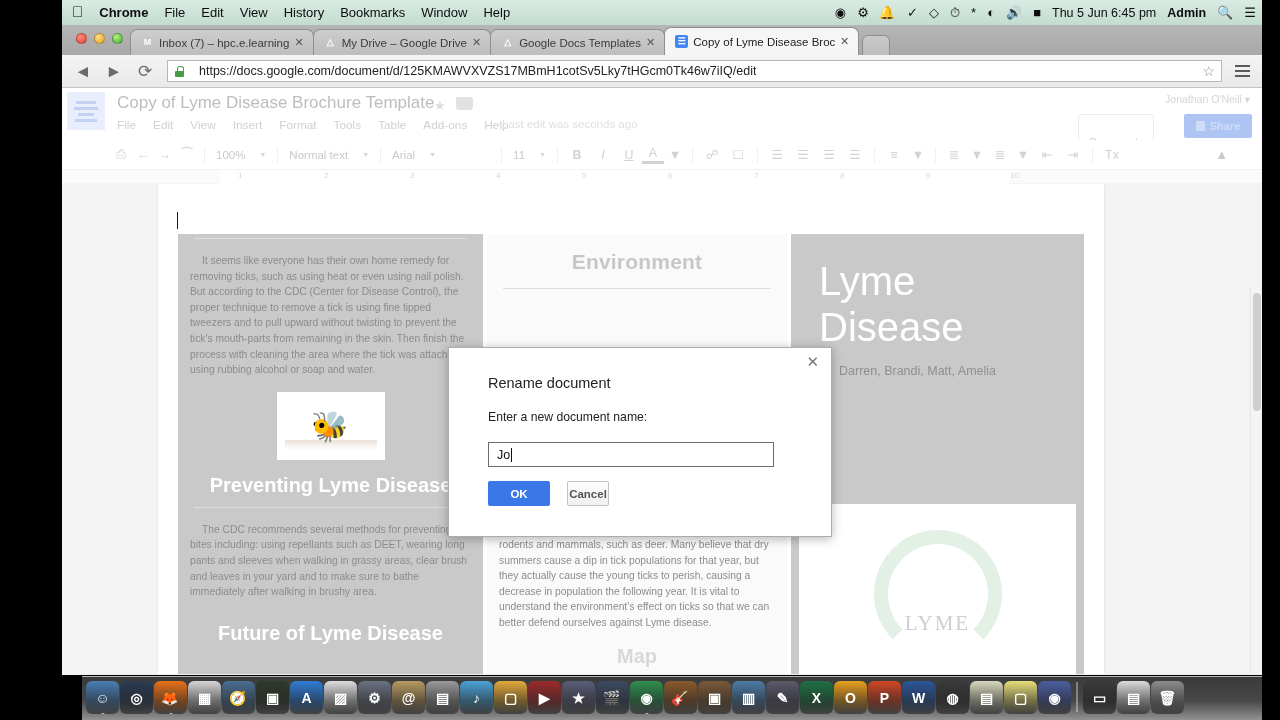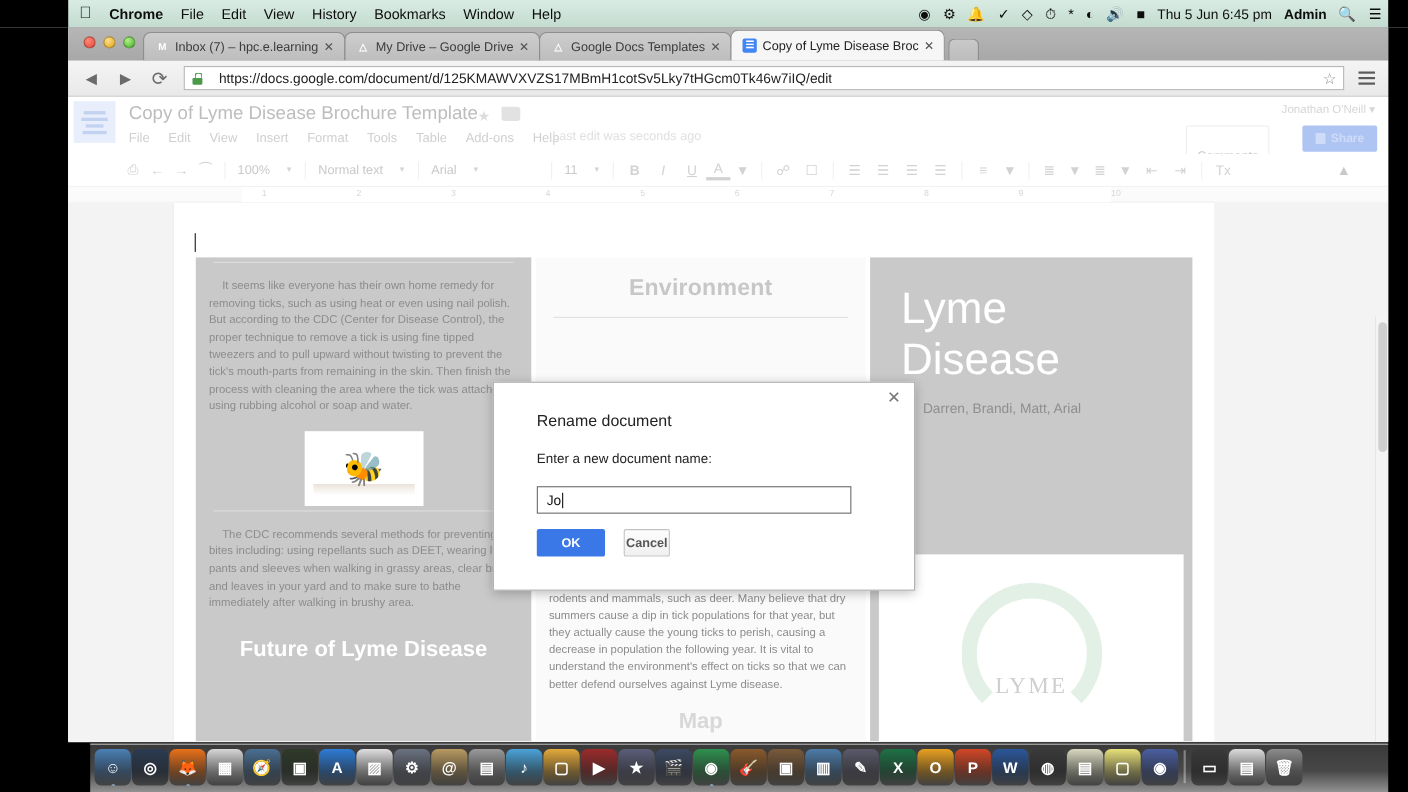--- a/index.html
+++ b/index.html
@@ -366,36 +366,37 @@
           <div class="caret-doc"></div>
           <div class="brochure">
 
             <div class="col c1">
               <div class="rule-line"></div>
               <div class="body-text">It seems like everyone has their own home remedy for removing ticks, such as using heat or even using nail polish. But according to the CDC (Center for Disease Control), the proper technique to remove a tick is using fine tipped tweezers and to pull upward without twisting to prevent the tick's mouth-parts from remaining in the skin. Then finish the process with cleaning the area where the tick was attached using rubbing alcohol or soap and water.</div>
               <div class="tick-img">
                 <span class="shade"></span>
                 <span class="tick">🐝</span>
               </div>
+              <div class="col-head2">Preventing Lyme Disease</div>
               <div class="rule-line"></div>
               <div class="body-text">The CDC recommends several methods for preventing tick bites including: using repellants such as DEET, wearing long pants and sleeves when walking in grassy areas, clear brush and leaves in your yard and to make sure to bathe immediately after walking in brushy area.</div>
               <div class="col-head2" style="padding-top:22px">Future of Lyme Disease</div>
             </div>
 
             <div class="col c2">
               <div class="col-head gray">Environment</div>
               <div class="rule-line"></div>
               <div class="body-text noindent" style="padding-top:170px">populations. This explains why tick populations tend to be down a year and a half after a severe winter. Cold winters knock mouse populations; this in turn reduces the probability of a tick larvae finding a host in the spring and maturing the following year. The same effect can be observed with other rodents and mammals, such as deer. Many believe that dry summers cause a dip in tick populations for that year, but they actually cause the young ticks to perish, causing a decrease in population the following year. It is vital to understand the environment's effect on ticks so that we can better defend ourselves against Lyme disease.</div>
               <div class="col-head3">Map</div>
             </div>
 
             <div class="col c3">
               <div class="right-title">Lyme</div>
               <div class="right-title" style="padding-top:0">Disease</div>
-              <div class="right-sub">Darren, Brandi, Matt, Arial</div>
+              <div class="right-sub">Darren, Brandi, Matt, Amelia</div>
               <div class="lyme-img">
                 <div class="wreath">
                   <div class="ring"></div>
                   <div class="lbl">LYME</div>
                 </div>
               </div>
             </div>
 
           </div>
         </div>

